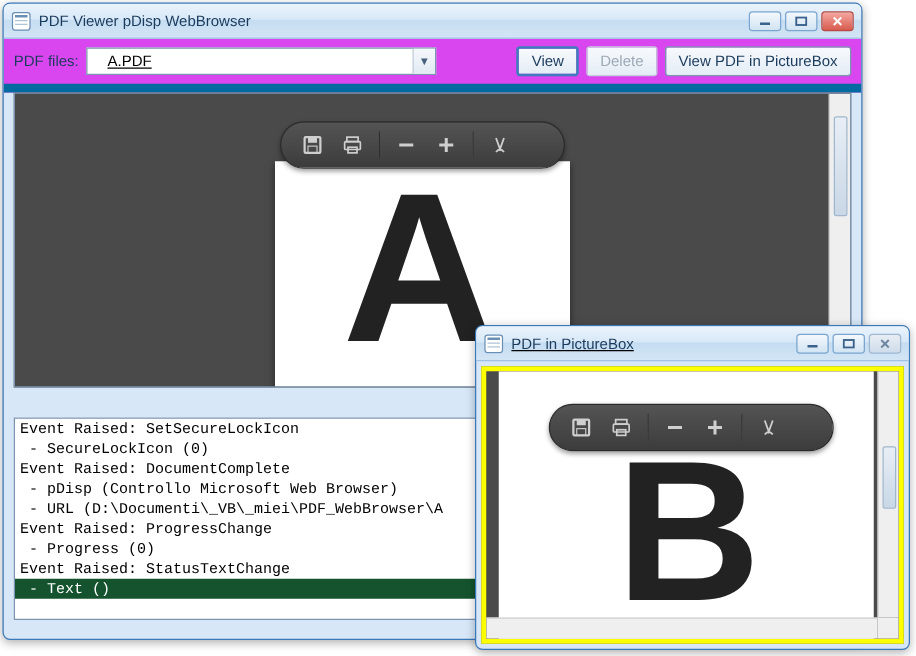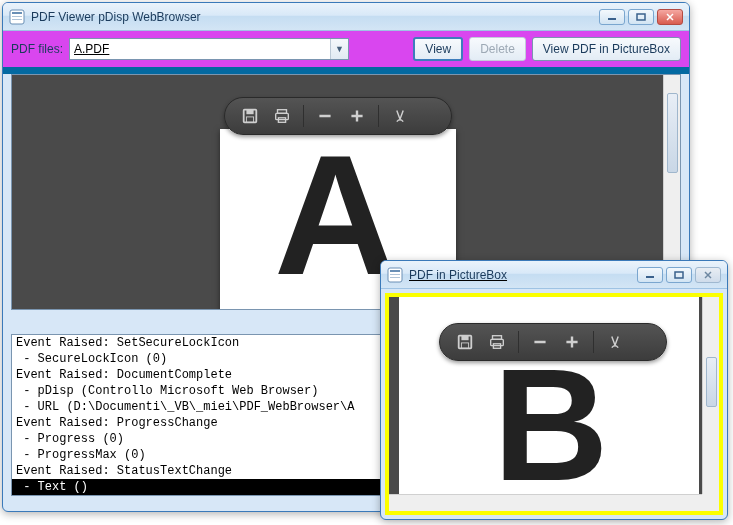--- a/index.html
+++ b/index.html
@@ -83,21 +83,21 @@
     flex: 0 0 280px;
     height: 22px;
     border: 1px solid #7a95b0;
     background: #fff;
     display: flex;
     align-items: center;
     position: relative;
   }
   .combo .combo-val {
     flex: 1;
-    padding: 0 4px;
+    padding: 0 16px;
     font-size: 12px;
     text-decoration: underline;
   }
   .combo .combo-arrow {
     width: 18px;
     height: 100%;
     border-left: 1px solid #bcc9d6;
     display: flex;
     align-items: center;
     justify-content: center;
@@ -194,21 +194,21 @@
     line-height: 16px;
     overflow: hidden;
     position: relative;
   }
   .log-area .line {
     padding: 0 4px;
     white-space: pre;
     color: #000;
   }
   .log-area .line.sel {
-    background: #000000;
+    background: #14532d;
     color: #fff;
   }
   
   .picbox-inner {
     margin: 4px 4px 4px 4px;
     border: 4px solid #fbff00;
     background: #4a4a4a;
     position: relative;
     overflow: hidden;
     height: calc(100% - 36px);
@@ -330,21 +330,20 @@
   </div>
 
   <div class="log-area" id="log-area">
       <div class="line">Event Raised: SetSecureLockIcon</div>
       <div class="line"> - SecureLockIcon (0)</div>
       <div class="line">Event Raised: DocumentComplete</div>
       <div class="line"> - pDisp (Controllo Microsoft Web Browser)</div>
       <div class="line"> - URL (D:\Documenti\_VB\_miei\PDF_WebBrowser\A</div>
       <div class="line">Event Raised: ProgressChange</div>
       <div class="line"> - Progress (0)</div>
-      <div class="line"> - ProgressMax (0)</div>
       <div class="line">Event Raised: StatusTextChange</div>
       <div class="line sel"> - Text ()</div>
     </div>
 </div>
 
 <div class="window" style="left:380px;top:260px;width:348px;height:260px;text-decoration:underline;">
   <div class="titlebar">
     <span class="app-icon">
       <svg viewBox="0 0 16 16">
           <rect x="1" y="1" width="14" height="14" rx="2" fill="#fff" stroke="#6a8fb5"></rect>

